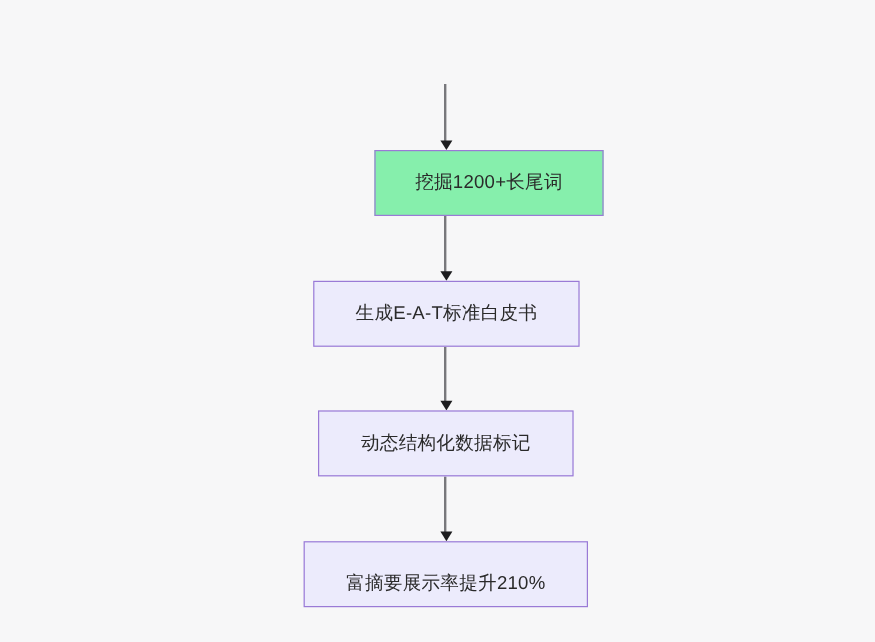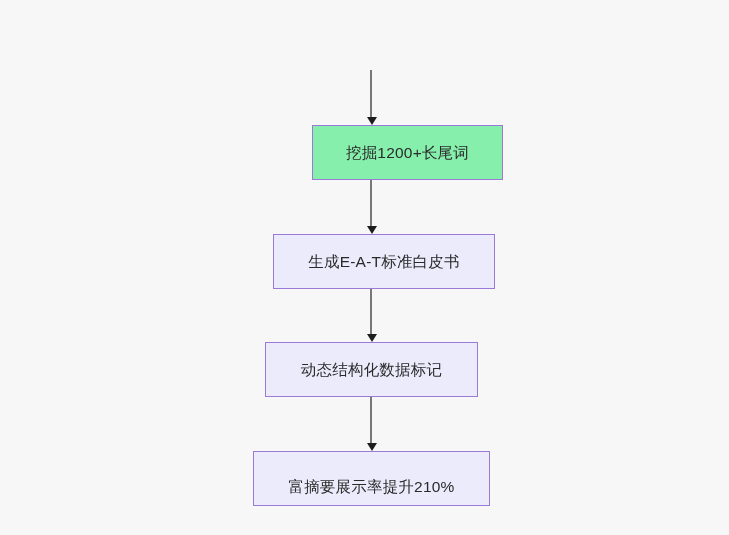--- a/index.html
+++ b/index.html
@@ -72,21 +72,21 @@
       <div class="edge-line" style="height: 46px; left: -1px; background: rgb(120, 120, 124);"></div>
       <div class="edge-arrow" style="top: 44.5px; border-top-color: rgb(29, 29, 31);"></div>
     </div>
     <div class="edge" style="left: 371px; top: 397px; height: 54px;">
       <div class="edge-line" style="height: 47px; left: -1px; background: rgb(120, 120, 124);"></div>
       <div class="edge-arrow" style="top: 45.5px; border-top-color: rgb(29, 29, 31);"></div>
     </div>
     <div class="node" style="left: 276px; top: 125px; width: 191px; height: 55px; background: #86efac; border-color: rgb(154, 122, 214); margin-left: 36px;">
       <span class="node-label" style="color: rgb(42, 42, 42);">挖掘1200+长尾词</span>
     </div>
-    <div class="node" style="left: 261px; top: 234px; width: 222px; height: 55px; background: rgb(236, 235, 252); border-color: rgb(154, 122, 214); margin-left: 12px;">
+    <div class="node" style="left: 261px; top: 234px; width: 222px; height: 55px; background: rgb(236, 235, 252); border-color: rgb(154, 122, 214);">
       <span class="node-label" style="color: rgb(42, 42, 42);">生成E-A-T标准白皮书</span>
     </div>
     <div class="node" style="left: 265px; top: 342px; width: 213px; height: 55px; background: rgb(236, 235, 252); border-color: rgb(154, 122, 214);">
       <span class="node-label" style="color: rgb(42, 42, 42);">动态结构化数据标记</span>
     </div>
     <div class="node" style="left: 253px; top: 451px; width: 237px; height: 55px; background: rgb(236, 235, 252); border-color: rgb(154, 122, 214);">
       <span class="node-label" style="color: rgb(42, 42, 42); margin-top: 16px;">富摘要展示率提升210%</span>
     </div>
   </div>
 

